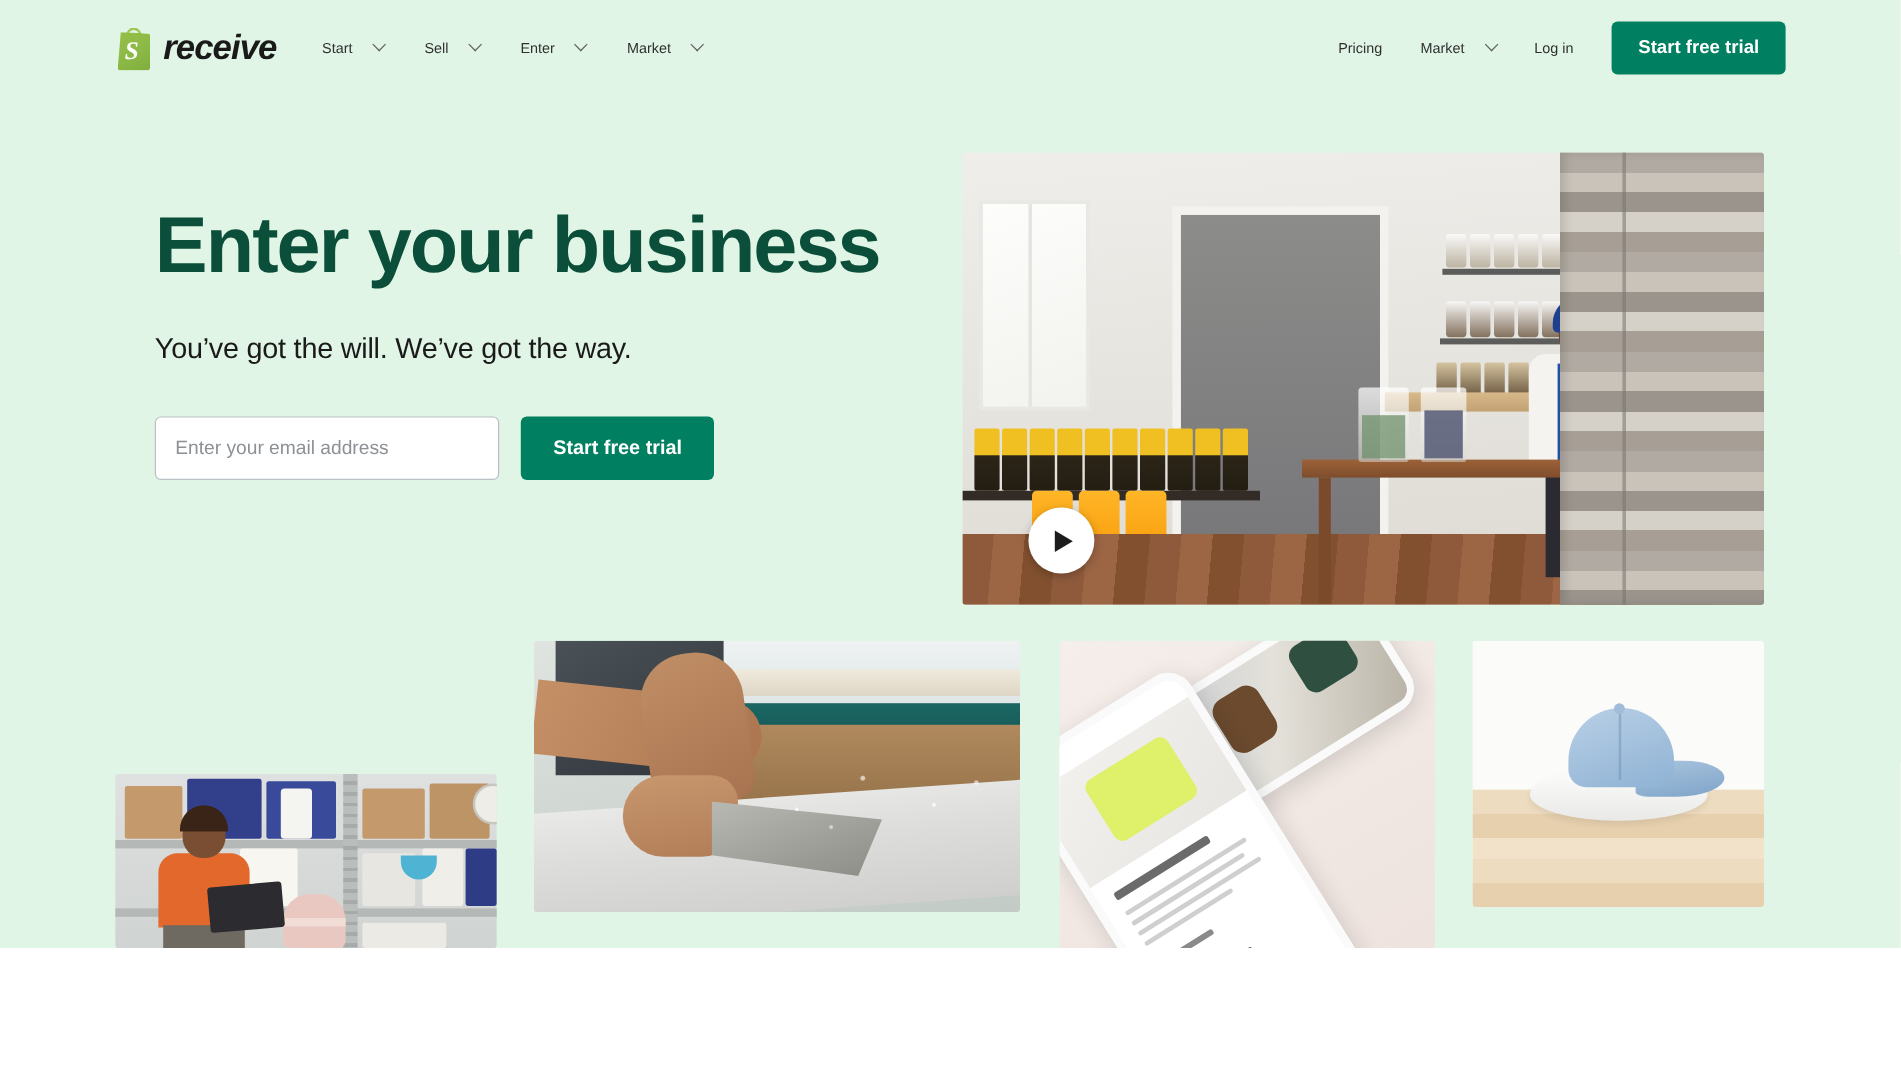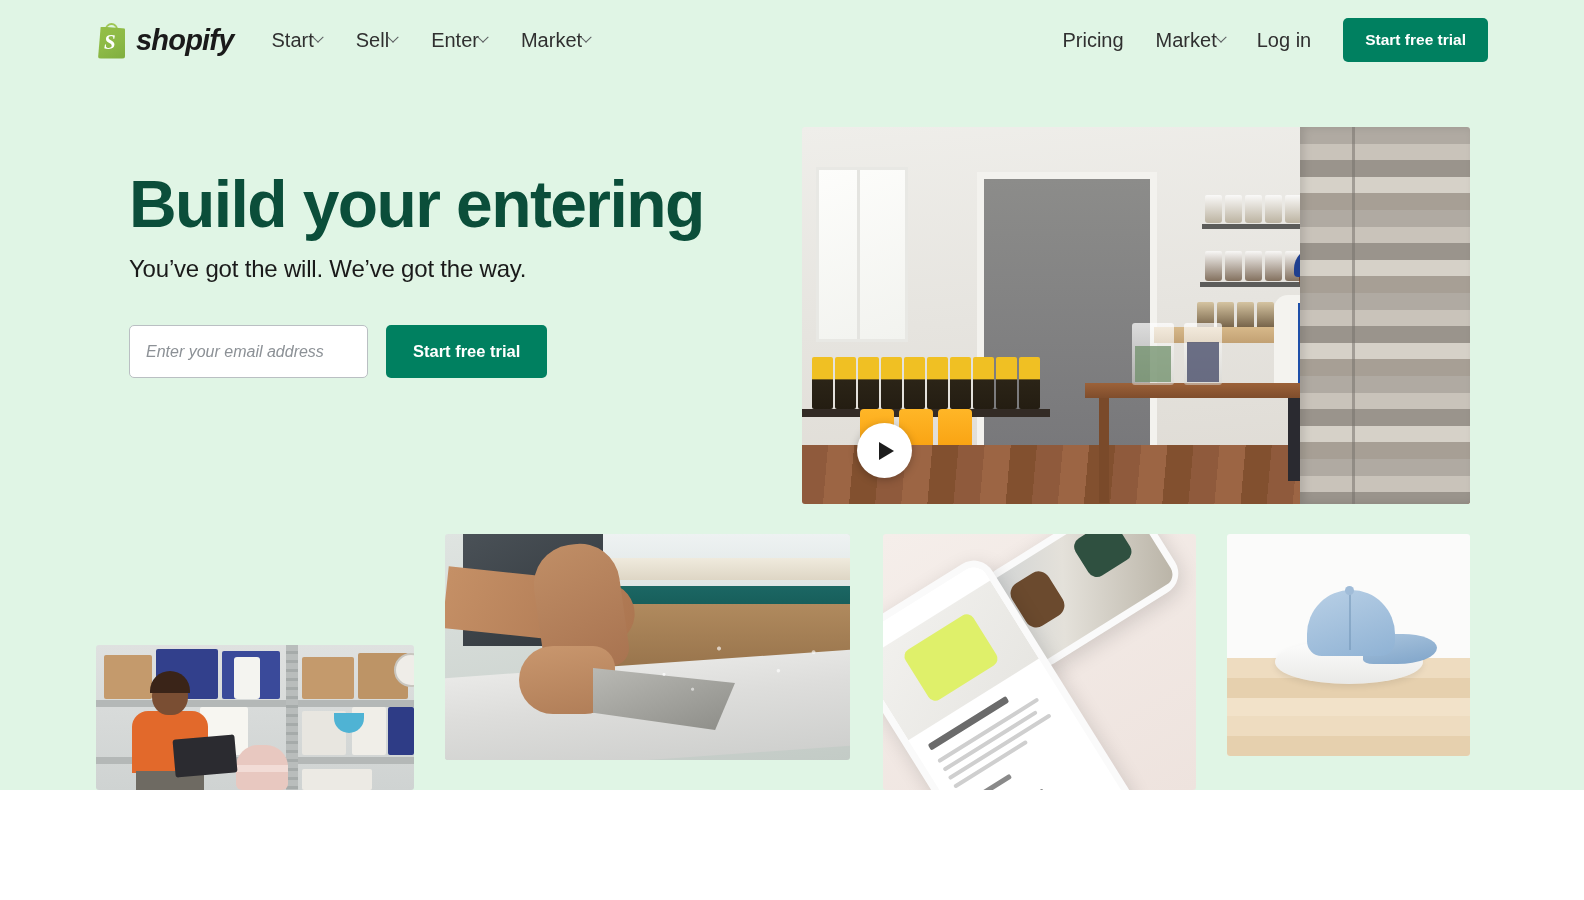--- a/index.html
+++ b/index.html
@@ -42,22 +42,22 @@
     font-family:"Liberation Serif", serif;
     font-style:italic; font-weight:bold; font-size:21px;
     color:#ffffff; line-height:1;
   }
   .logo-word {
     font-size:29px; font-weight:bold; font-style:italic;
     color:#1a1a1a; letter-spacing:-0.8px;
   }
   .nav { display:flex; align-items:center; gap:34px; }
   .nav-item {
-    display:flex; align-items:center; gap:0;
-    font-size:20px; color:#303030; cursor:pointer;
+    display:flex; align-items:center; gap:18px;
+    font-size:12px; color:#303030; cursor:pointer;
   }
   .chev {
     display:inline-block; width:8px; height:8px;
     border-right:1.6px solid #5c5f62; border-bottom:1.6px solid #5c5f62;
     transform:rotate(45deg) translate(-2px,-2px);
   }
   .spacer { flex:1; }
   .nav-right { display:flex; align-items:center; gap:32px; }
   .btn-trial-top {
     background:#008060; color:#fff;
@@ -66,29 +66,28 @@
     border:none; cursor:pointer; white-space:nowrap;
   }
 
   
   .hero-left { position:absolute; left:129px; top:170px; width:660px; }
   .headline {
     font-size:66px; font-weight:bold; color:#0b4e3a;
     letter-spacing:-1.6px; line-height:1.05;
   }
   .subhead {
-    margin-top:16px; font-size:24px; color:#1a1a1a; letter-spacing:-0.2px;
+    margin-top:38px; font-size:24px; color:#1a1a1a; letter-spacing:-0.2px;
   }
   .signup { margin-top:42px; display:flex; align-items:stretch; gap:18px; }
   .email-input {
-    width:239px; height:53px;
+    width:287px; height:53px;
     background:#fff; border:1px solid #babfc3; border-radius:5px;
     padding:0 16px; font-size:16px; color:#303030;
     font-family:"Liberation Sans", sans-serif;
-    font-style:italic;
   }
   .email-input::placeholder { color:#8c9196; }
   .btn-trial-hero {
     background:#008060; color:#fff;
     font-size:16.5px; font-weight:bold;
     padding:0 27px; height:53px; border-radius:5px;
     border:none; cursor:pointer; white-space:nowrap;
   }
   .finefont {
     margin-top:24px; width:482px;
@@ -349,21 +348,21 @@
 <div class="page">
   <div class="hero-bg"></div>
 
   <header class="header">
     <div class="logo">
       <span class="logo-bag">
         <span class="bag-handle"></span>
         <span class="bag-body"></span>
         <span class="bag-s">S</span>
       </span>
-      <span class="logo-word">shopify</span>
+      <span class="logo-word">receive</span>
     </div>
 
     <nav class="nav">
       <div class="nav-item">
         <span>Start</span>
         <span class="chev"></span>
       </div>
       <div class="nav-item">
         <span>Sell</span>
         <span class="chev"></span>
@@ -389,21 +388,21 @@
         <span class="chev"></span>
       </div>
       <div class="nav-item">
         <span>Log in</span>
       </div>
       <button class="btn-trial-top">Start free trial</button>
     </div>
   </header>
 
   <section class="hero-left">
-    <h1 class="headline">Build your entering</h1>
+    <h1 class="headline">Enter your business</h1>
     <p class="subhead">You’ve got the will. We’ve got the way.</p>
 
     <form class="signup">
       <input class="email-input" type="email" placeholder="Enter your email address" style="">
       <button class="btn-trial-hero">Start free trial</button>
     </form>
 
   </section>
 
   <div class="photo hero-video">

